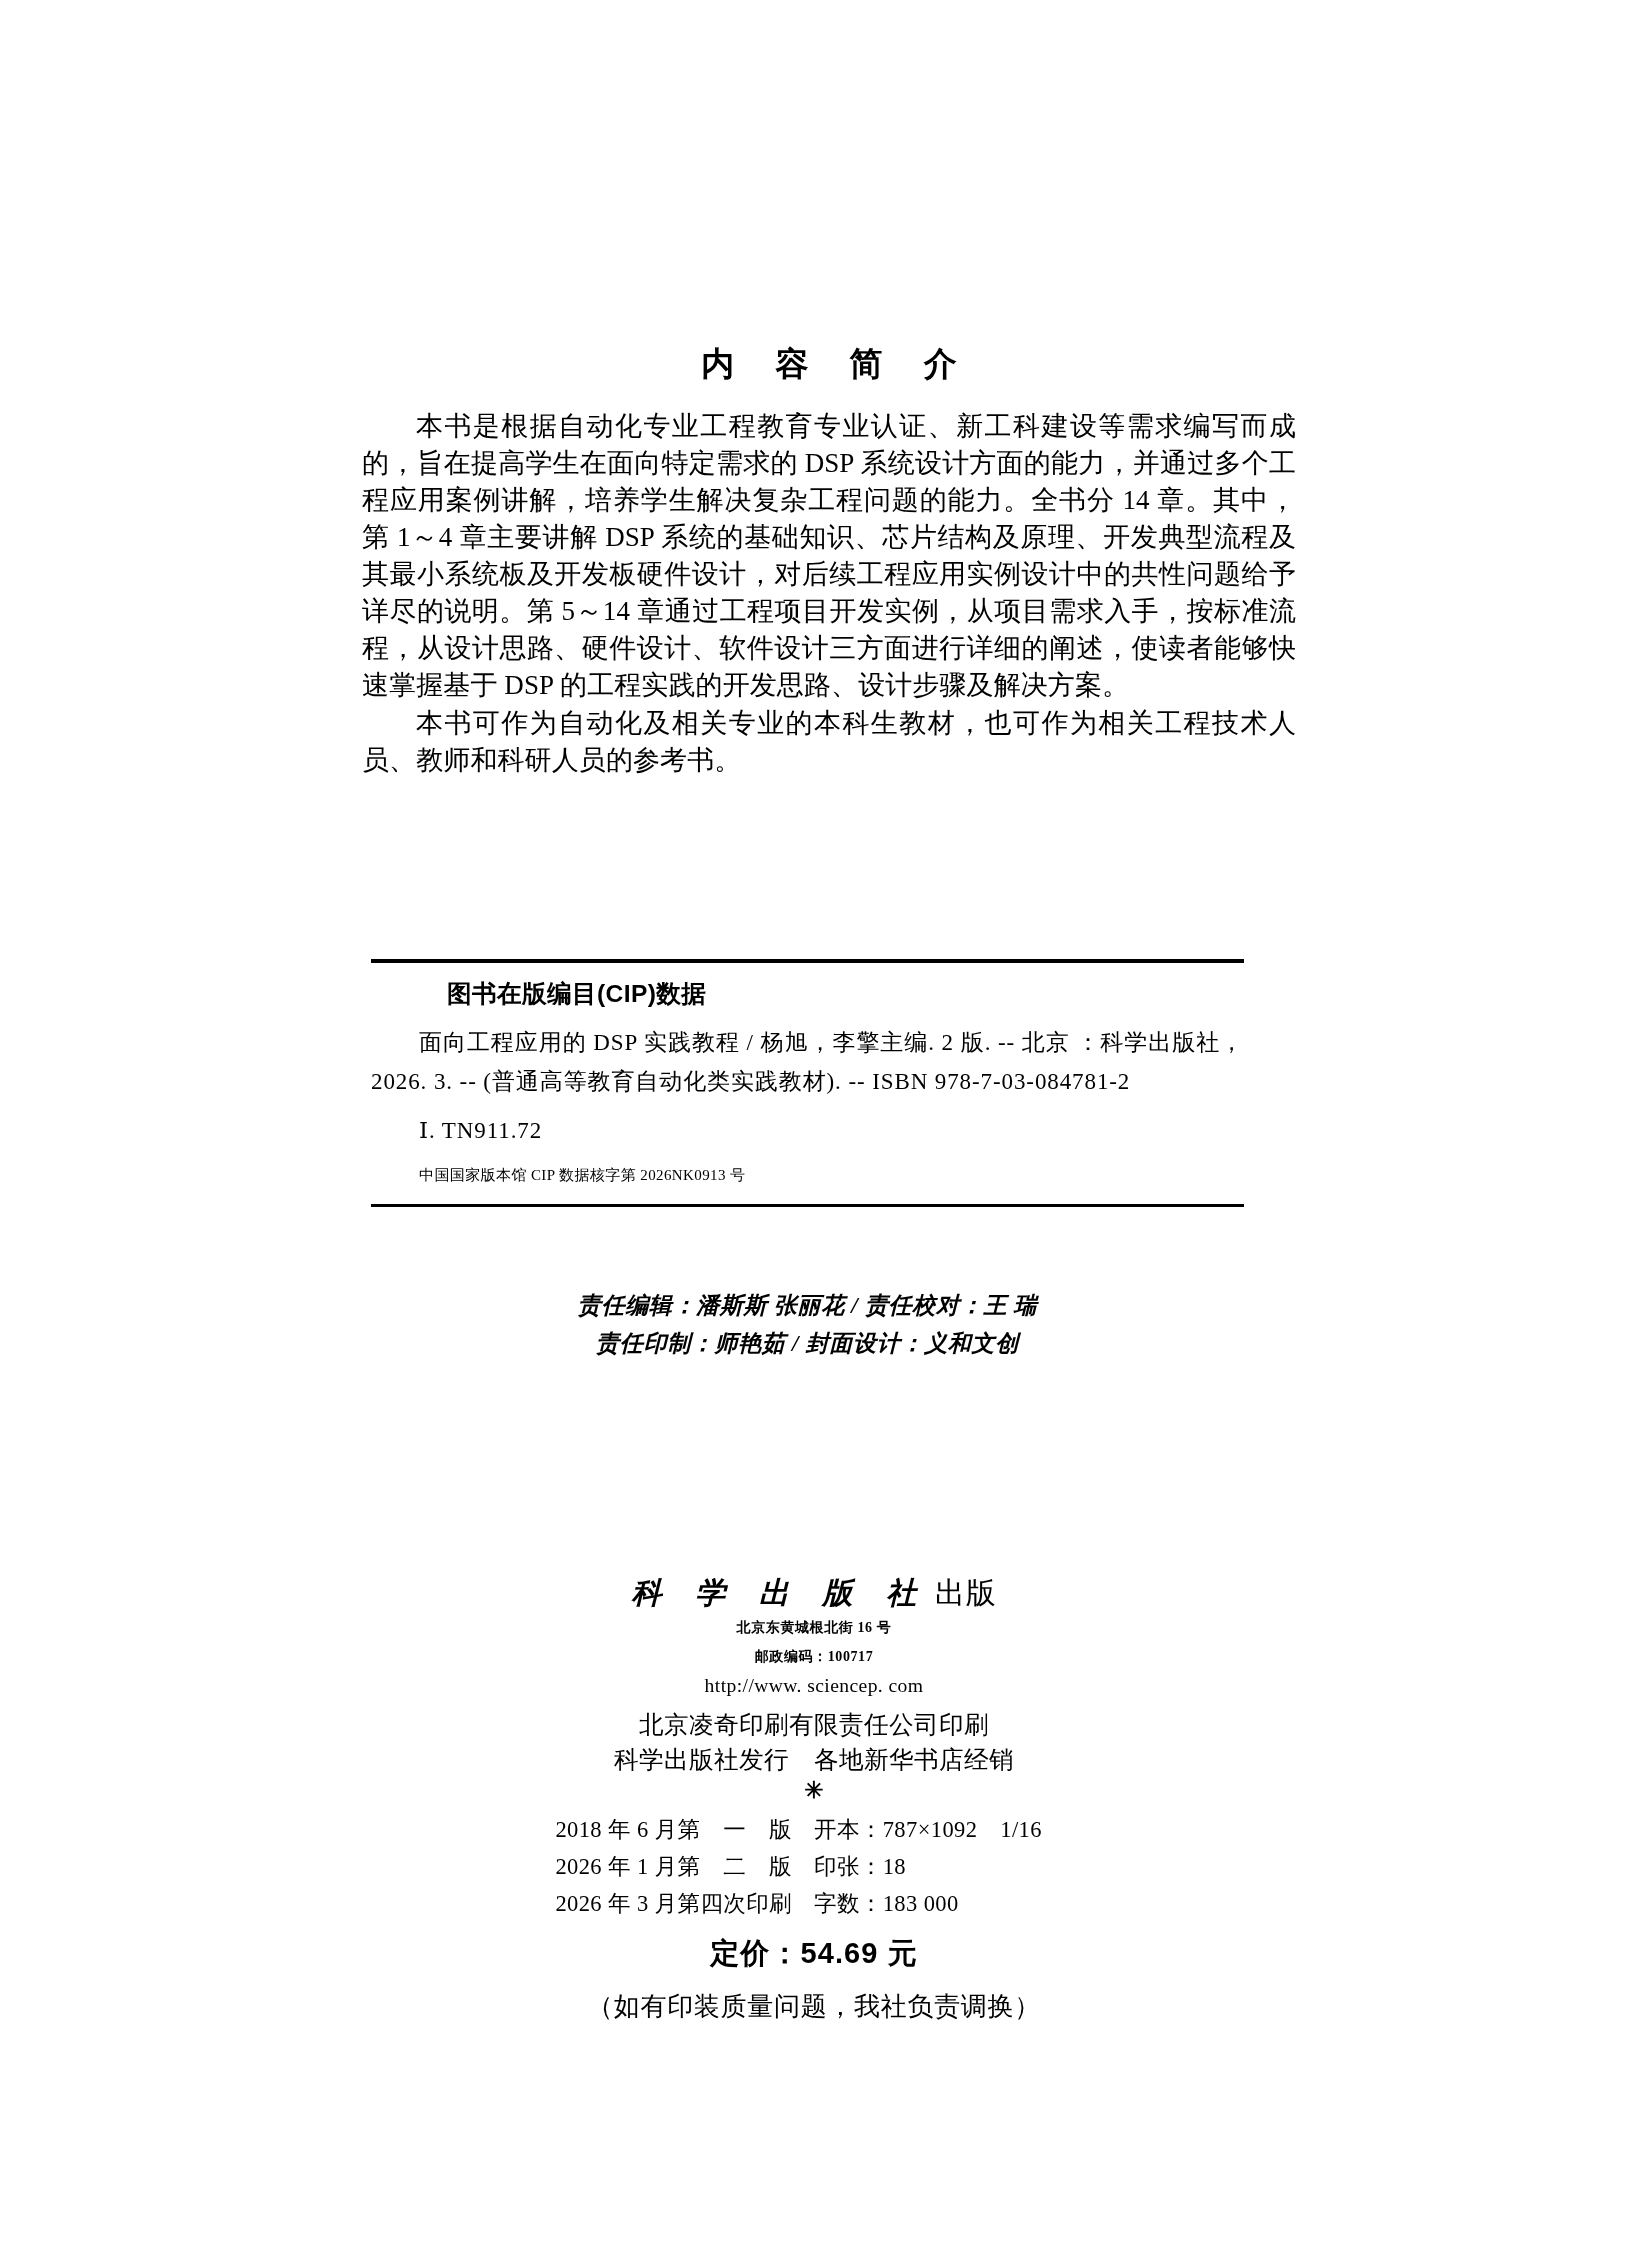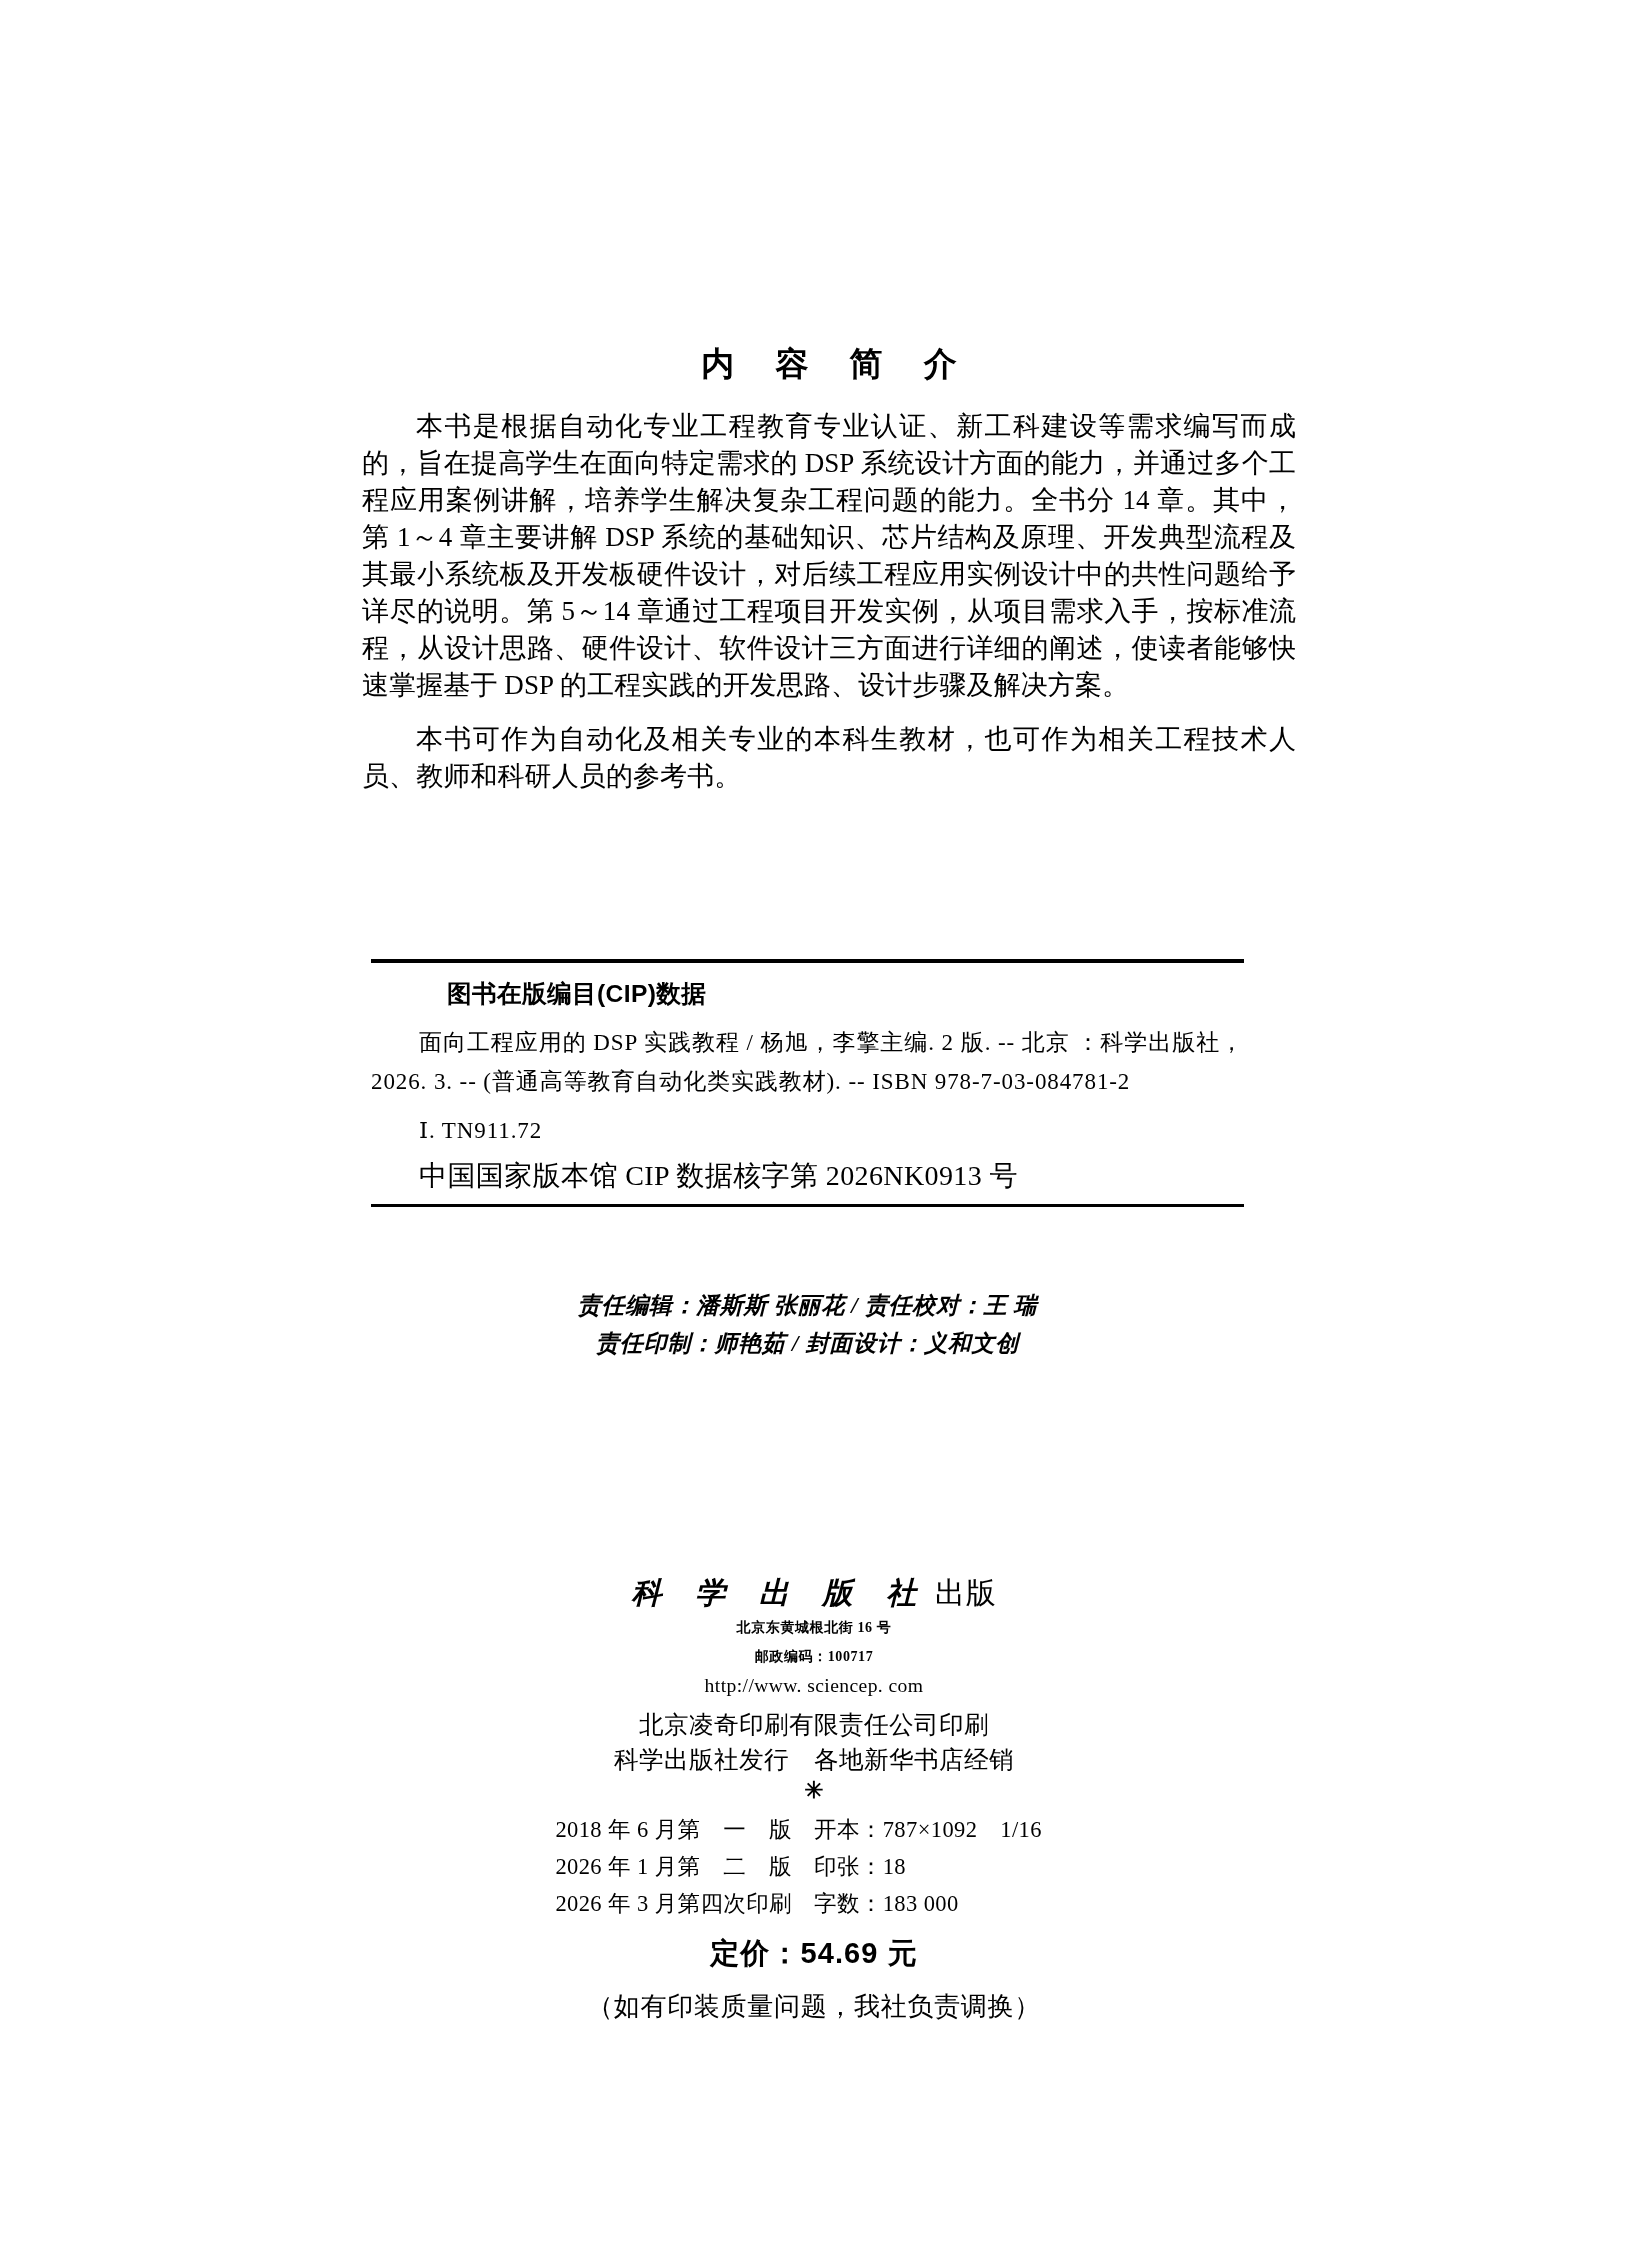--- a/index.html
+++ b/index.html
@@ -43,21 +43,21 @@
   .abstract-para {
     font-size: 27px;
     line-height: 37px;
     text-align: justify;
     text-justify: inter-ideograph;
     text-indent: 54px;
     margin: 0;
     letter-spacing: 0.1px;
   }
   .abstract-para + .abstract-para {
-    margin-top: 17px;
+    margin-top: 1px;
   }
 
   
   .cip-block {
     position: absolute;
     left: 371px;
     top: 955px;
     width: 873px;
   }
   .rule {
@@ -84,21 +84,21 @@
     font-family: "Liberation Serif", "DejaVu Serif", serif;
   }
   .cip-class {
     font-size: 23px;
     line-height: 39px;
     margin-top: 10px;
     margin-left: 48px;
     letter-spacing: 0.9px;
   }
   .cip-number {
-    font-size: 28px;
+    font-size: 15px;
     line-height: 39px;
     margin-top: 5.8px;
     margin-left: 48px;
     margin-bottom: 8.7px;
     letter-spacing: 0.4px;
   }
 
   
   .credits {
     position: absolute;

